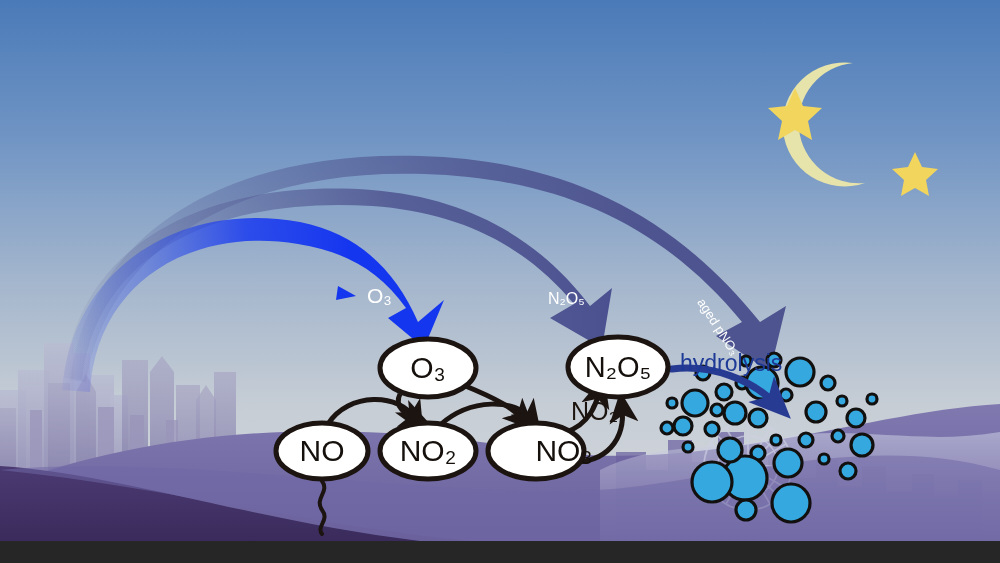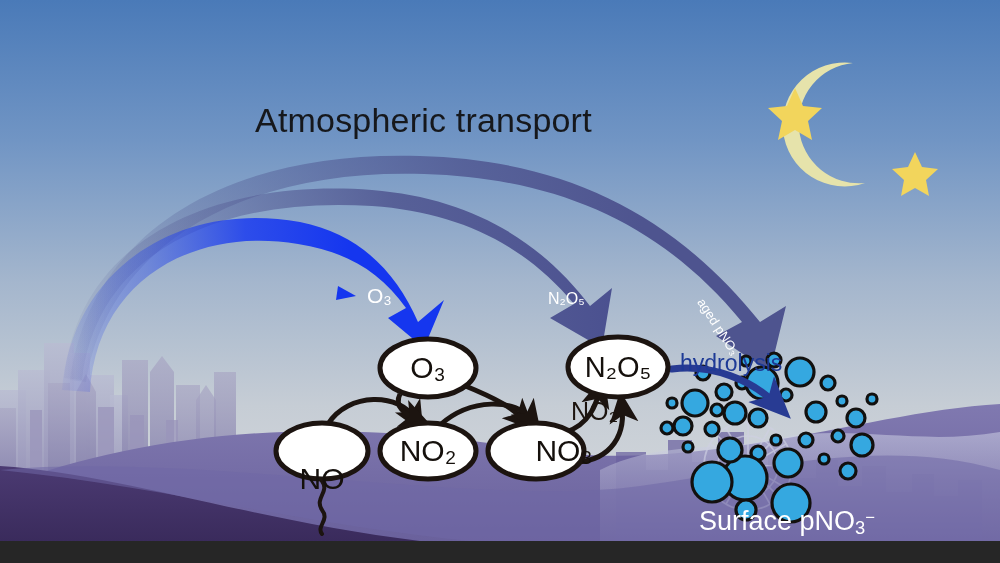--- a/index.html
+++ b/index.html
@@ -333,29 +333,25 @@
 
     <g fill="#ffffff" stroke="#1c1410" stroke-width="5">
       <ellipse cx="322" cy="451" rx="46" ry="28"></ellipse>
       <ellipse cx="428" cy="451" rx="48" ry="28"></ellipse>
       <ellipse cx="536" cy="451" rx="48" ry="28"></ellipse>
       <ellipse cx="428" cy="368" rx="48" ry="29"></ellipse>
       <ellipse cx="618" cy="367" rx="50" ry="30"></ellipse>
     </g>
   </svg>
 
-  <div class="node-label" style="left:322px; top:451px; font-size:30px;margin-top:28px;"><span>NO</span></div>
+  <div class="node-label" style="left:322px; top:451px; font-size:30px;"><span>NO</span></div>
   <div class="node-label" style="left:428px; top:451px; font-size:30px;"><span>NO₂</span></div>
   <div class="node-label" style="left:536px; top:451px; font-size:30px;margin-left:28px;"><span>NO₃</span></div>
   <div class="node-label" style="left:428px; top:368px; font-size:30px;"><span>O₃</span></div>
   <div class="node-label" style="left:618px; top:367px; font-size:29px;"><span>N₂O₅</span></div>
 
   <div class="txt" id="no2-recycle-label"><span>NO₂</span></div>
   <div class="txt" id="hydrolysis-label"><span>hydrolysis</span></div>
 
-  <div class="txt" id="title"><span>Atmospheric transport</span></div>
-
-  <div class="txt" id="surface-label">
-    <span>Surface pNO</span><sub>3</sub><sup>−</sup>
-  </div>
+
 
   <div id="bottombar"></div>
 </div>
 
 </body></html>

